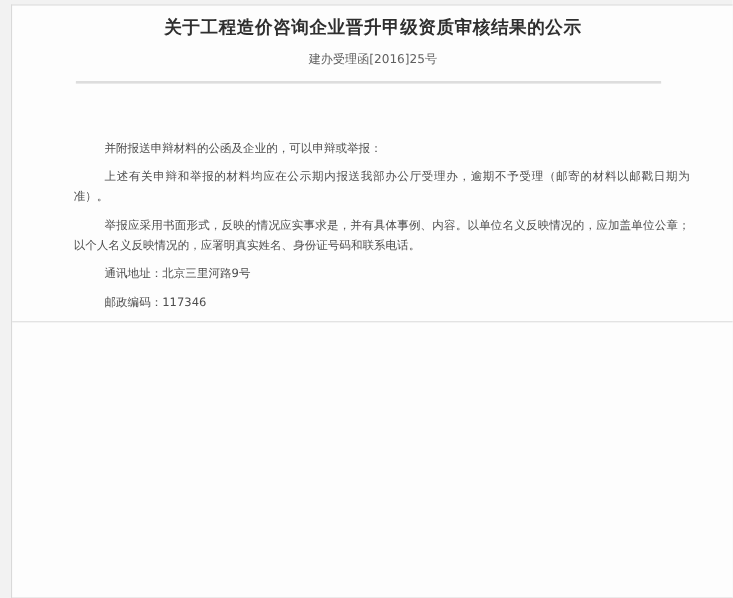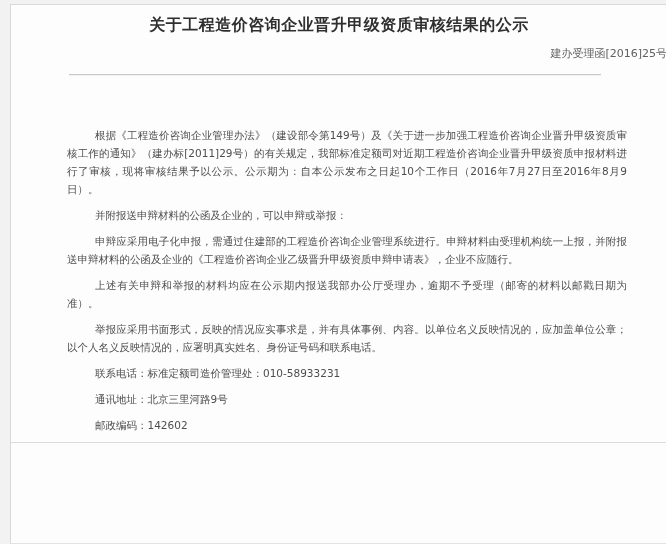--- a/index.html
+++ b/index.html
@@ -25,21 +25,20 @@
     font-weight:bold;
     color:#2f2f2f;
     letter-spacing:0.5px;
     line-height:18px;
   }
   .doc-number {
     margin-top:13px;
     font-size:11px;
     color:#5f5f5f;
     line-height:13px;
-    text-align:right;
   }
   .header-divider {
     margin:14px auto 0 58px;
     width:532px;
     height:2px;
     background:#c9c9c9;
     border-bottom:1px solid #f1f1f1;
   }
   .article {
     margin:50px 48px 0 56px;
@@ -66,26 +65,23 @@
 
 <div class="page">
 
   <div class="header">
     <div class="title">关于工程造价咨询企业晋升甲级资质审核结果的公示</div>
     <div class="doc-number">建办受理函[2016]25号</div>
     <div class="header-divider"></div>
   </div>
 
   <div class="article">
-    <p>根据《工程造价咨询企业管理办法》（建设部令第149号）及《关于进一步加强工程造价咨询企业晋升甲级资质审核工作的通知》（建办标[2011]29号）的有关规定，我部标准定额司对近期工程造价咨询企业晋升甲级资质申报材料进行了审核，现将审核结果予以公示。公示期为：自本公示发布之日起10个工作日（2016年7月27日至2016年8月9日）。</p>
     <p>并附报送申辩材料的公函及企业的，可以申辩或举报：</p>
-    <p>申辩应采用电子化申报，需通过住建部的工程造价咨询企业管理系统进行。申辩材料由受理机构统一上报，并附报送申辩材料的公函及企业的《工程造价咨询企业乙级晋升甲级资质申辩申请表》，企业不应随行。</p>
     <p>上述有关申辩和举报的材料均应在公示期内报送我部办公厅受理办，逾期不予受理（邮寄的材料以邮戳日期为准）。</p>
     <p>举报应采用书面形式，反映的情况应实事求是，并有具体事例、内容。以单位名义反映情况的，应加盖单位公章；以个人名义反映情况的，应署明真实姓名、身份证号码和联系电话。</p>
 
-    <p>联系电话：标准定额司造价管理处：010-58933231</p>
     <p>通讯地址：北京三里河路9号</p>
-    <p>邮政编码：142602</p>
+    <p>邮政编码：117346</p>
   </div>
 
   <div class="footer-divider"></div>
 
 </div>
 
 </body></html>

